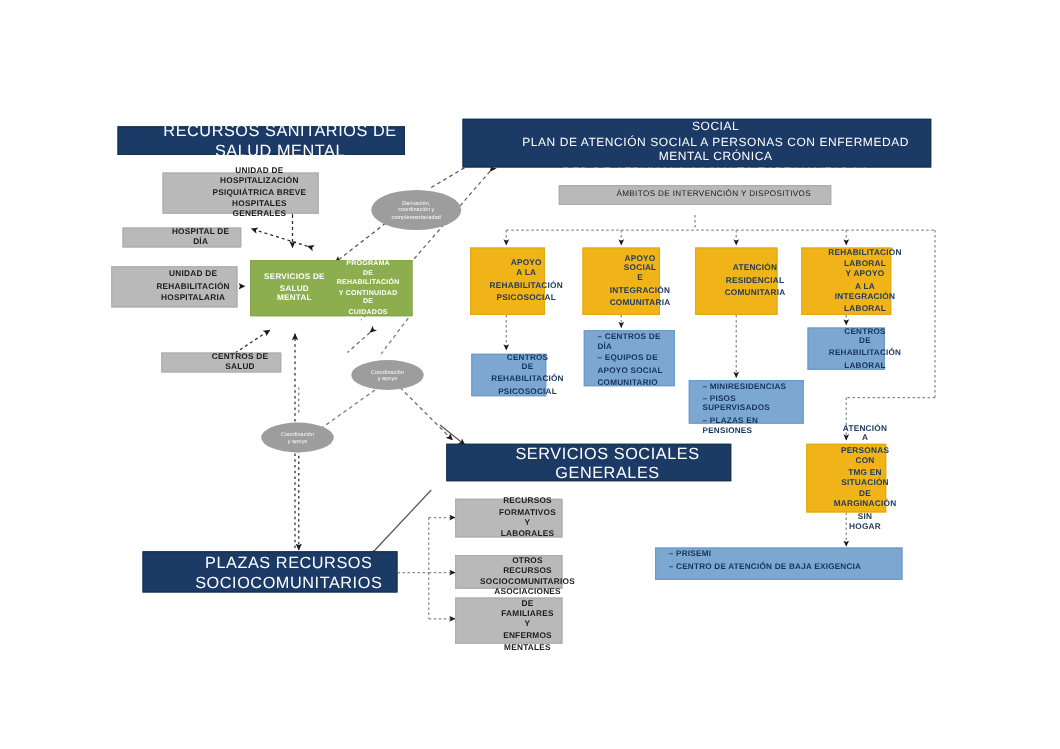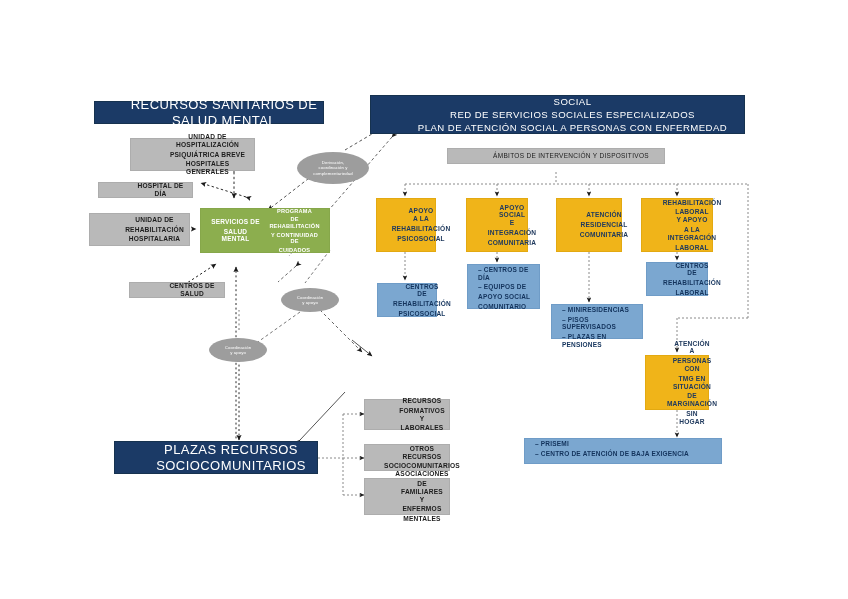--- a/index.html
+++ b/index.html
@@ -161,22 +161,22 @@
       <line x1="343" y1="495" x2="364" y2="495" stroke-dasharray="2,2" marker-end="url(#ahs)" stroke="#8a8a8a"></line>
     </g>
   </svg>
 
   <div class="box navy" style="left:94px;top:101px;width:230px;height:23px;">
     <span>RECURSOS SANITARIOS DE SALUD MENTAL</span>
   </div>
 
   <div class="box navy big" style="left:370px;top:95px;width:375px;height:39px;flex-direction:column;">
     <span>RECURSOS SOCIALES ESPECÍFICOS DE ATENCIÓN Y SOPORTE SOCIAL</span>
+    <span>PLAN DE ATENCIÓN SOCIAL A PERSONAS CON ENFERMEDAD MENTAL CRÓNICA</span>
     <span>RED DE SERVICIOS SOCIALES ESPECIALIZADOS</span>
-    <span>PLAN DE ATENCIÓN SOCIAL A PERSONAS CON ENFERMEDAD MENTAL CRÓNICA</span>
   </div>
 
   <div class="box grey title" style="left:447px;top:148px;width:218px;height:16px;">
     <span>ÁMBITOS DE INTERVENCIÓN Y DISPOSITIVOS</span>
   </div>
 
   <div class="box grey" style="left:130px;top:138px;width:125px;height:33px;flex-direction:column;">
     <span>UNIDAD DE HOSPITALIZACIÓN</span>
     <span>PSIQUIÁTRICA BREVE</span>
     <span>HOSPITALES GENERALES</span>
@@ -268,20 +268,23 @@
     <span>–  PISOS SUPERVISADOS</span>
     <span>–  PLAZAS EN PENSIONES</span>
   </div>
 
   <div class="box lblue" style="left:646px;top:262px;width:62px;height:34px;flex-direction:column;">
     <span>CENTROS DE</span>
     <span>REHABILITACIÓN</span>
     <span>LABORAL</span>
   </div>
 
+  <div class="box navy" style="left:357px;top:355px;width:228px;height:30px;">
+    <span>SERVICIOS SOCIALES GENERALES</span>
+  </div>
 
   <div class="box yellow" style="left:645px;top:355px;width:64px;height:55px;flex-direction:column;">
     <span>ATENCIÓN A</span>
     <span>PERSONAS CON</span>
     <span>TMG EN SITUACIÓN</span>
     <span>DE MARGINACIÓN</span>
     <span>SIN HOGAR</span>
   </div>
 
   <div class="box lblue listbox" style="left:524px;top:438px;width:198px;height:26px;flex-direction:column;align-items:flex-start;">

